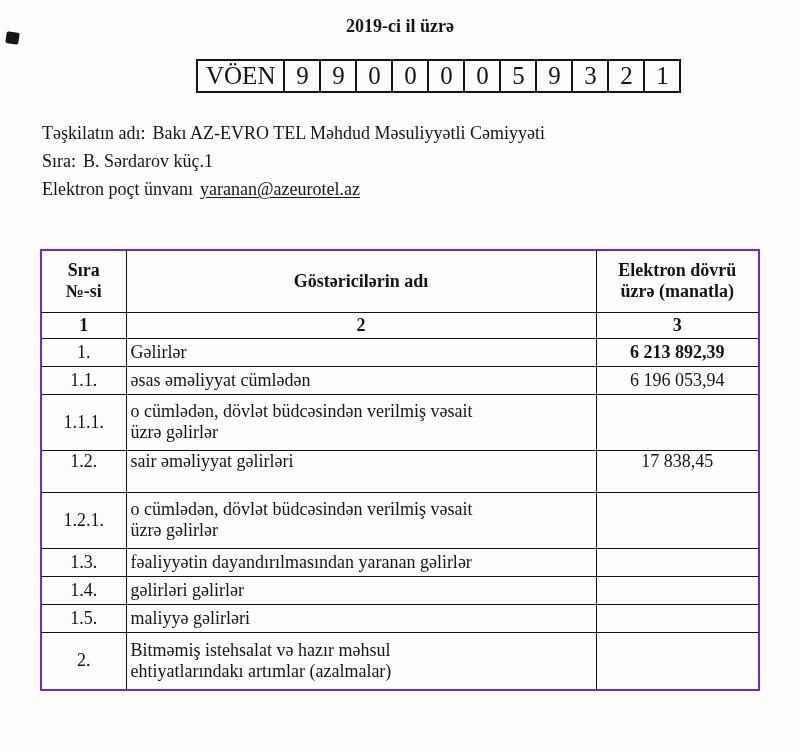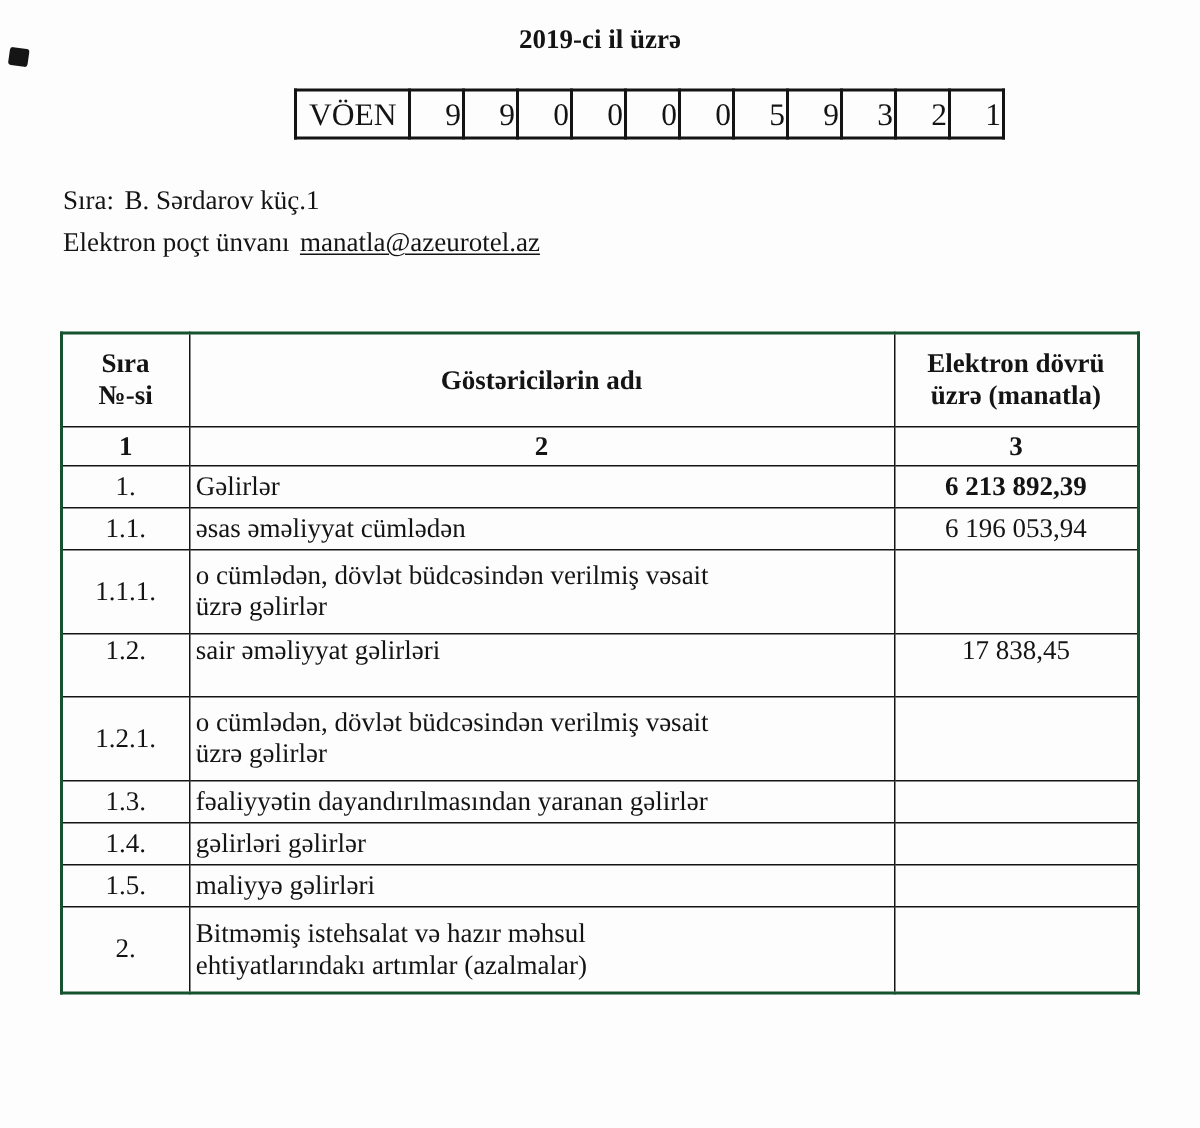--- a/index.html
+++ b/index.html
@@ -24,39 +24,39 @@
     font-weight: bold;
   }
   
   .voen-table {
     border-collapse: collapse;
     margin: 22px 0 0 196px;
   }
   .voen-table td {
     border: 2px solid #141414;
     height: 32px;
-    text-align: right;
+    text-align: center;
     vertical-align: middle;
-    font-size: 21px;
+    font-size: 25px;
   }
   .voen-label { width: 76px; padding: 0 8px; }
   .voen-digit { width: 36px; }
   
   .info {
     margin: 26px 0 0 42px;
     font-size: 18px;
     line-height: 28px;
   }
   .label { margin-right: 7px; }
   .email { text-decoration: underline; text-underline-offset: 2px; }
   
   .main-table {
     border-collapse: collapse;
     margin: 46px 0 0 40px;
-    border: 2px solid #14532d;
+    border: 2px solid #6d28d9;
     table-layout: fixed;
   }
   .c1 { width: 85px; }
   .c2 { width: 470px; }
   .c3 { width: 163px; }
   .main-table th, .main-table td {
     border: 1px solid #141414;
     font-size: 18px;
     vertical-align: middle;
     padding: 2px 4px;
@@ -102,24 +102,27 @@
       <td class="voen-digit">9</td>
       <td class="voen-digit">3</td>
       <td class="voen-digit">2</td>
       <td class="voen-digit">1</td>
     </tr>
   </tbody>
     </table>
 
   <div class="info">
     <div class="info-line">
+      <span class="label">Təşkilatın adı:</span><span>Bakı AZ-EVRO TEL Məhdud Məsuliyyətli Cəmiyyəti</span>
+    </div>
+    <div class="info-line">
       <span class="label">Sıra:</span><span>B. Sərdarov küç.1</span>
     </div>
     <div class="info-line">
-      <span class="label">Elektron poçt ünvanı</span><span class="email">manatla@azeurotel.az</span>
+      <span class="label">Elektron poçt ünvanı</span><span class="email">yaranan@azeurotel.az</span>
     </div>
   </div>
 
   <table class="main-table">
     <colgroup>
         <col class="c1">
         <col class="c2">
         <col class="c3">
       </colgroup>
 

